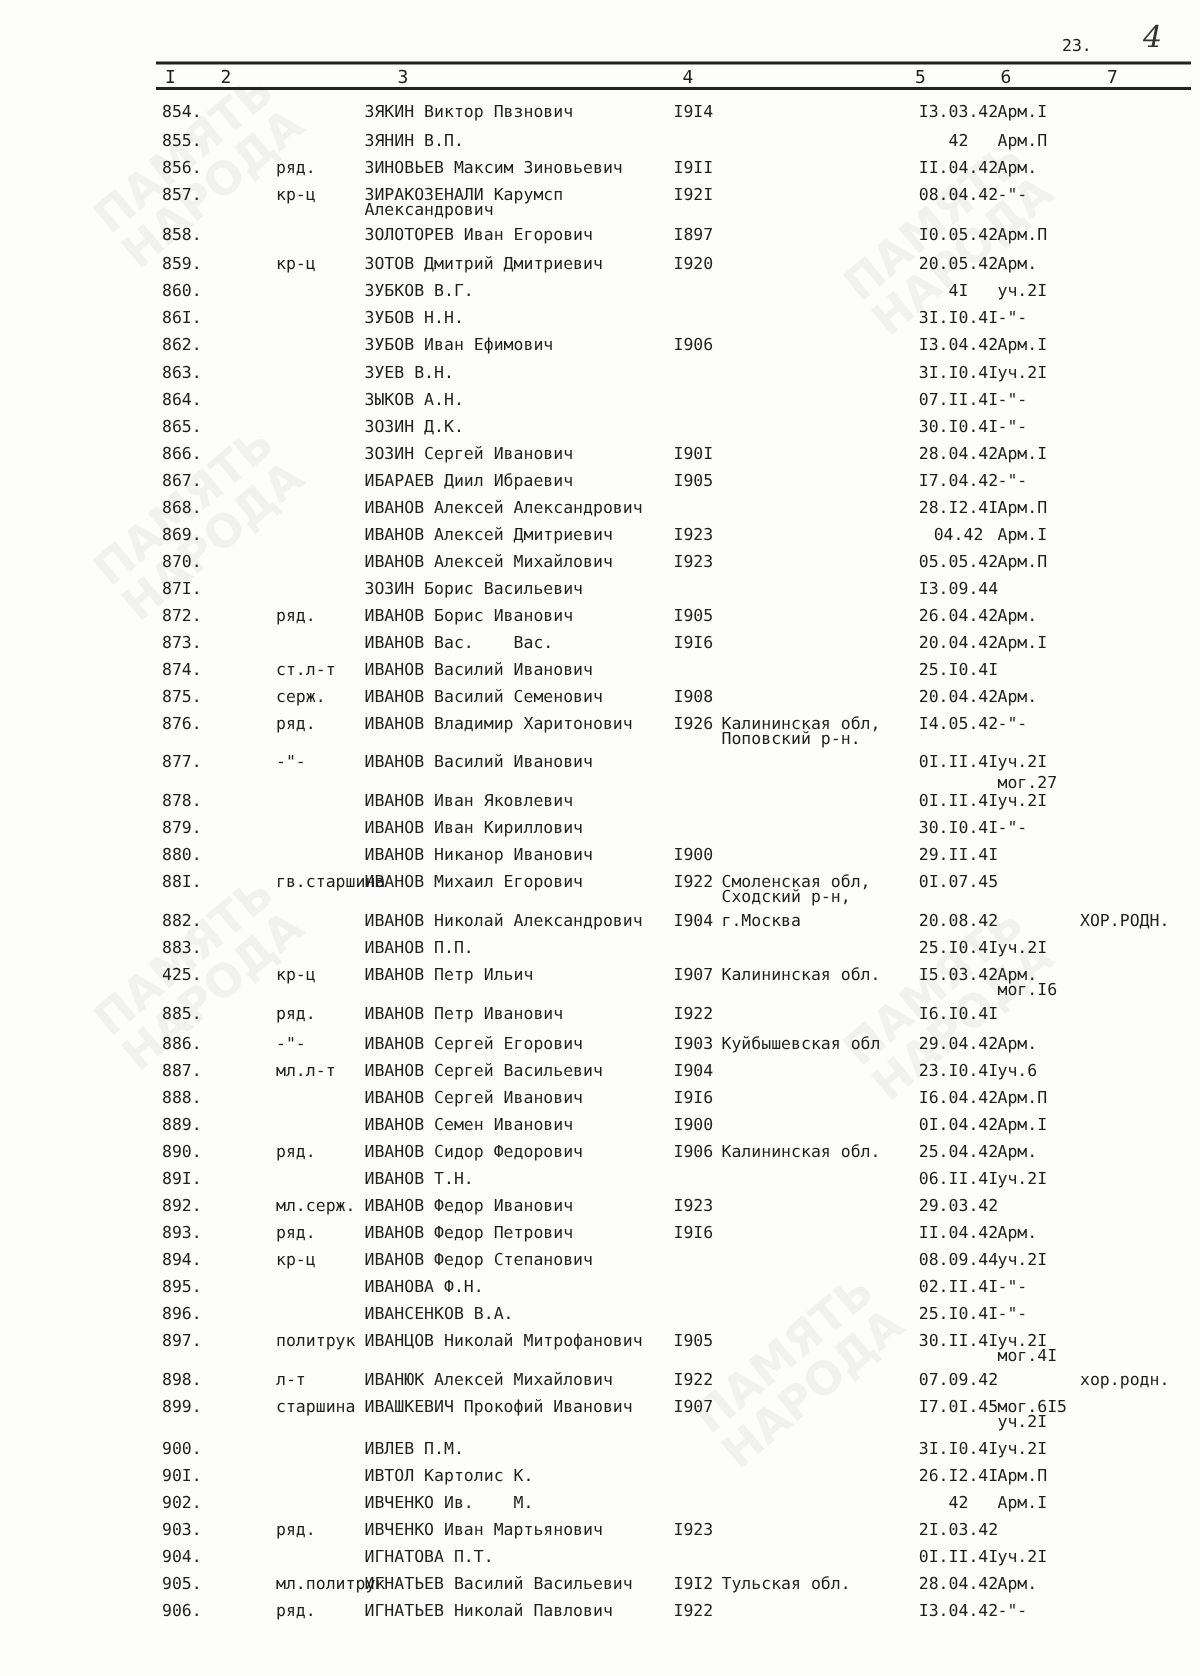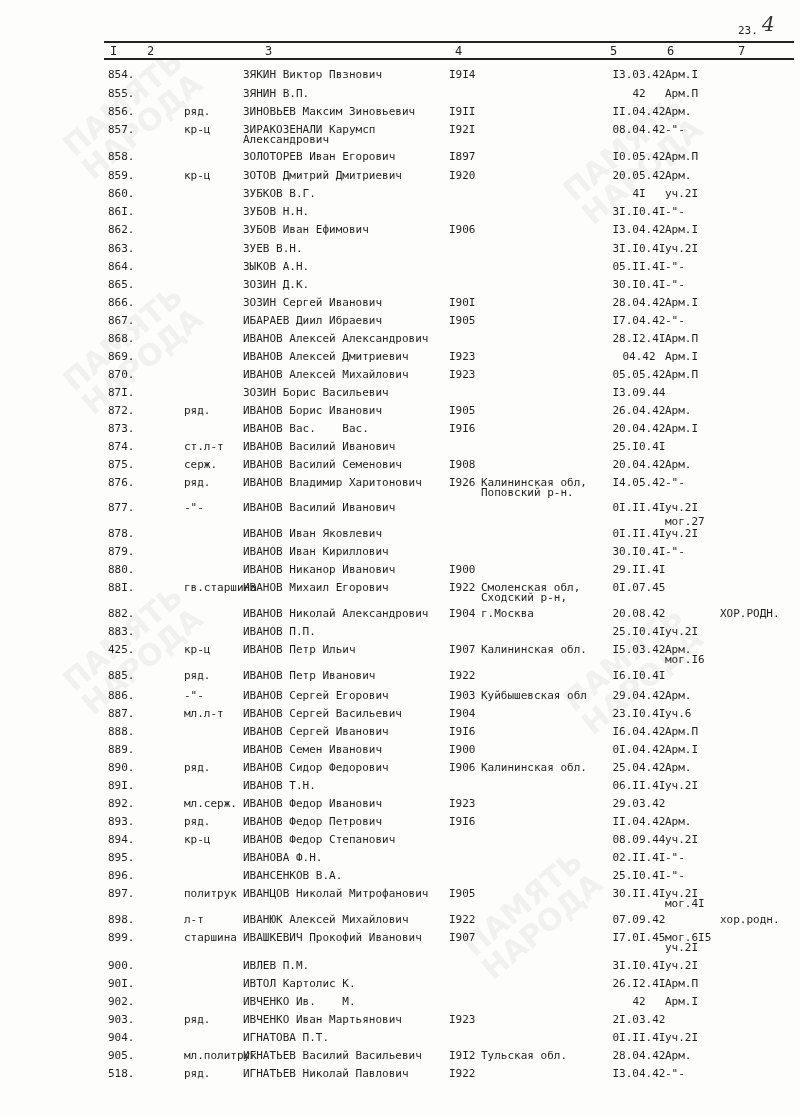--- a/index.html
+++ b/index.html
@@ -6,21 +6,21 @@
   body {
     width: 800px; height: 1117px; background: #fdfdfc; position: relative; overflow: hidden;
     font-family: "DejaVu Sans Mono", "Liberation Mono", monospace; color: #1f1f1f;
   }
   .page { position: absolute; left: 0; top: 0; width: 800px; height: 1117px; }
   .watermark {
     position: absolute; font-family: "DejaVu Sans", sans-serif; font-weight: bold;
     color: rgba(200,200,200,0.22); font-size: 30px; line-height: 30px; text-align: center;
     transform: rotate(-40deg); white-space: pre; pointer-events: none;
   }
-  .page-num { position: absolute; left: 738px; top: 24px; font-size: 11px; }
+  .page-num { position: absolute; left: 708px; top: 24px; font-size: 11px; }
   .page-mark { position: absolute; left: 762px; top: 12px; font-size: 20px; font-family: "DejaVu Serif", serif; font-style: italic; color: #333; }
   .rule { position: absolute; left: 104px; width: 690px; height: 2px; background: #222; }
   .hdr { position: absolute; top: 44px; font-size: 12px; }
   .row { position: absolute; left: 0; width: 800px; font-size: 11px; line-height: 11px; white-space: pre; }
   .row span { position: absolute; top: 0; }
   .c-num { left: 108px; text-align: right; }
   .c-rank { left: 145px; margin-left: 39px; }
   .c-name { left: 243px; }
   .c-year { left: 449px; }
   .c-place { left: 481px; }
@@ -62,21 +62,21 @@
       <div class="row" style="top: 69px;"><span class="c-num">854.</span><span class="c-rank"></span><span class="c-name">ЗЯКИН Виктор Пвзнович</span><span class="c-year">I9I4</span><span class="c-place"></span><span class="c-date">I3.03.42</span><span class="c-place6">Арм.I</span><span class="c-note"></span></div>
       <div class="row" style="top: 88px;"><span class="c-num">855.</span><span class="c-rank"></span><span class="c-name">ЗЯНИН В.П.</span><span class="c-year"></span><span class="c-place"></span><span class="c-date">42</span><span class="c-place6">Арм.П</span><span class="c-note"></span></div>
       <div class="row" style="top: 106px;"><span class="c-num">856.</span><span class="c-rank">ряд.</span><span class="c-name">ЗИНОВЬЕВ Максим Зиновьевич</span><span class="c-year">I9II</span><span class="c-place"></span><span class="c-date">II.04.42</span><span class="c-place6">Арм.</span><span class="c-note"></span></div>
       <div class="row" style="top: 124px;"><span class="c-num">857.</span><span class="c-rank">кр-ц</span><span class="c-name">ЗИРАКОЗЕНАЛИ Карумсп</span><span class="c-year">I92I</span><span class="c-place"></span><span class="c-date">08.04.42</span><span class="c-place6">-"-</span><span class="c-note"></span><span class="c-name" style="top: 10px;">Александрович</span></div>
       <div class="row" style="top: 151px;"><span class="c-num">858.</span><span class="c-rank"></span><span class="c-name">ЗОЛОТОРЕВ Иван Егорович</span><span class="c-year">I897</span><span class="c-place"></span><span class="c-date">I0.05.42</span><span class="c-place6">Арм.П</span><span class="c-note"></span></div>
       <div class="row" style="top: 170px;"><span class="c-num">859.</span><span class="c-rank">кр-ц</span><span class="c-name">ЗОТОВ Дмитрий Дмитриевич</span><span class="c-year">I920</span><span class="c-place"></span><span class="c-date">20.05.42</span><span class="c-place6">Арм.</span><span class="c-note"></span></div>
       <div class="row" style="top: 188px;"><span class="c-num">860.</span><span class="c-rank"></span><span class="c-name">ЗУБКОВ В.Г.</span><span class="c-year"></span><span class="c-place"></span><span class="c-date">4I</span><span class="c-place6">уч.2I</span><span class="c-note"></span></div>
       <div class="row" style="top: 206px;"><span class="c-num">86I.</span><span class="c-rank"></span><span class="c-name">ЗУБОВ Н.Н.</span><span class="c-year"></span><span class="c-place"></span><span class="c-date">3I.I0.4I</span><span class="c-place6">-"-</span><span class="c-note"></span></div>
       <div class="row" style="top: 224px;"><span class="c-num">862.</span><span class="c-rank"></span><span class="c-name">ЗУБОВ Иван Ефимович</span><span class="c-year">I906</span><span class="c-place"></span><span class="c-date">I3.04.42</span><span class="c-place6">Арм.I</span><span class="c-note"></span></div>
       <div class="row" style="top: 243px;"><span class="c-num">863.</span><span class="c-rank"></span><span class="c-name">ЗУЕВ В.Н.</span><span class="c-year"></span><span class="c-place"></span><span class="c-date">3I.I0.4I</span><span class="c-place6">уч.2I</span><span class="c-note"></span></div>
-      <div class="row" style="top: 261px;"><span class="c-num">864.</span><span class="c-rank"></span><span class="c-name">ЗЫКОВ А.Н.</span><span class="c-year"></span><span class="c-place"></span><span class="c-date">05.II.4I</span><span class="c-place6">-"-</span><span class="c-note"></span></div>
+      <div class="row" style="top: 261px;"><span class="c-num">864.</span><span class="c-rank"></span><span class="c-name">ЗЫКОВ А.Н.</span><span class="c-year"></span><span class="c-place"></span><span class="c-date">07.II.4I</span><span class="c-place6">-"-</span><span class="c-note"></span></div>
       <div class="row" style="top: 279px;"><span class="c-num">865.</span><span class="c-rank"></span><span class="c-name">ЗОЗИН Д.К.</span><span class="c-year"></span><span class="c-place"></span><span class="c-date">30.I0.4I</span><span class="c-place6">-"-</span><span class="c-note"></span></div>
       <div class="row" style="top: 297px;"><span class="c-num">866.</span><span class="c-rank"></span><span class="c-name">ЗОЗИН Сергей Иванович</span><span class="c-year">I90I</span><span class="c-place"></span><span class="c-date">28.04.42</span><span class="c-place6">Арм.I</span><span class="c-note"></span></div>
       <div class="row" style="top: 315px;"><span class="c-num">867.</span><span class="c-rank"></span><span class="c-name">ИБАРАЕВ Диил Ибраевич</span><span class="c-year">I905</span><span class="c-place"></span><span class="c-date">I7.04.42</span><span class="c-place6">-"-</span><span class="c-note"></span></div>
       <div class="row" style="top: 333px;"><span class="c-num">868.</span><span class="c-rank"></span><span class="c-name">ИВАНОВ Алексей Александрович</span><span class="c-year"></span><span class="c-place"></span><span class="c-date">28.I2.4I</span><span class="c-place6">Арм.П</span><span class="c-note"></span></div>
       <div class="row" style="top: 351px;"><span class="c-num">869.</span><span class="c-rank"></span><span class="c-name">ИВАНОВ Алексей Дмитриевич</span><span class="c-year">I923</span><span class="c-place"></span><span class="c-date">04.42</span><span class="c-place6">Арм.I</span><span class="c-note"></span></div>
       <div class="row" style="top: 369px;"><span class="c-num">870.</span><span class="c-rank"></span><span class="c-name">ИВАНОВ Алексей Михайлович</span><span class="c-year">I923</span><span class="c-place"></span><span class="c-date">05.05.42</span><span class="c-place6">Арм.П</span><span class="c-note"></span></div>
       <div class="row" style="top: 387px;"><span class="c-num">87I.</span><span class="c-rank"></span><span class="c-name">ЗОЗИН Борис Васильевич</span><span class="c-year"></span><span class="c-place"></span><span class="c-date">I3.09.44</span><span class="c-place6"></span><span class="c-note"></span></div>
       <div class="row" style="top: 405px;"><span class="c-num">872.</span><span class="c-rank">ряд.</span><span class="c-name">ИВАНОВ Борис Иванович</span><span class="c-year">I905</span><span class="c-place"></span><span class="c-date">26.04.42</span><span class="c-place6">Арм.</span><span class="c-note"></span></div>
       <div class="row" style="top: 423px;"><span class="c-num">873.</span><span class="c-rank"></span><span class="c-name">ИВАНОВ Вас.    Вас.</span><span class="c-year">I9I6</span><span class="c-place"></span><span class="c-date">20.04.42</span><span class="c-place6">Арм.I</span><span class="c-note"></span></div>
       <div class="row" style="top: 441px;"><span class="c-num">874.</span><span class="c-rank">ст.л-т</span><span class="c-name">ИВАНОВ Василий Иванович</span><span class="c-year"></span><span class="c-place"></span><span class="c-date">25.I0.4I</span><span class="c-place6"></span><span class="c-note"></span></div>
@@ -104,15 +104,15 @@
       <div class="row" style="top: 870px;"><span class="c-num">896.</span><span class="c-rank"></span><span class="c-name">ИВАНСЕНКОВ В.А.</span><span class="c-year"></span><span class="c-place"></span><span class="c-date">25.I0.4I</span><span class="c-place6">-"-</span><span class="c-note"></span></div>
       <div class="row" style="top: 888px;"><span class="c-num">897.</span><span class="c-rank">политрук</span><span class="c-name">ИВАНЦОВ Николай Митрофанович</span><span class="c-year">I905</span><span class="c-place"></span><span class="c-date">30.II.4I</span><span class="c-place6">уч.2I</span><span class="c-note"></span><span class="c-place6" style="top: 10px;">мог.4I</span></div>
       <div class="row" style="top: 914px;"><span class="c-num">898.</span><span class="c-rank">л-т</span><span class="c-name">ИВАНЮК Алексей Михайлович</span><span class="c-year">I922</span><span class="c-place"></span><span class="c-date">07.09.42</span><span class="c-place6"></span><span class="c-note">хор.родн.</span></div>
       <div class="row" style="top: 932px;"><span class="c-num">899.</span><span class="c-rank">старшина</span><span class="c-name">ИВАШКЕВИЧ Прокофий Иванович</span><span class="c-year">I907</span><span class="c-place"></span><span class="c-date">I7.0I.45</span><span class="c-place6">мог.6I5</span><span class="c-note"></span><span class="c-place6" style="top: 10px;">уч.2I</span></div>
       <div class="row" style="top: 960px;"><span class="c-num">900.</span><span class="c-rank"></span><span class="c-name">ИВЛЕВ П.М.</span><span class="c-year"></span><span class="c-place"></span><span class="c-date">3I.I0.4I</span><span class="c-place6">уч.2I</span><span class="c-note"></span></div>
       <div class="row" style="top: 978px;"><span class="c-num">90I.</span><span class="c-rank"></span><span class="c-name">ИВТОЛ Картолис К.</span><span class="c-year"></span><span class="c-place"></span><span class="c-date">26.I2.4I</span><span class="c-place6">Арм.П</span><span class="c-note"></span></div>
       <div class="row" style="top: 996px;"><span class="c-num">902.</span><span class="c-rank"></span><span class="c-name">ИВЧЕНКО Ив.    М.</span><span class="c-year"></span><span class="c-place"></span><span class="c-date">42</span><span class="c-place6">Арм.I</span><span class="c-note"></span></div>
       <div class="row" style="top: 1014px;"><span class="c-num">903.</span><span class="c-rank">ряд.</span><span class="c-name">ИВЧЕНКО Иван Мартьянович</span><span class="c-year">I923</span><span class="c-place"></span><span class="c-date">2I.03.42</span><span class="c-place6"></span><span class="c-note"></span></div>
       <div class="row" style="top: 1032px;"><span class="c-num">904.</span><span class="c-rank"></span><span class="c-name">ИГНАТОВА П.Т.</span><span class="c-year"></span><span class="c-place"></span><span class="c-date">0I.II.4I</span><span class="c-place6">уч.2I</span><span class="c-note"></span></div>
       <div class="row" style="top: 1050px;"><span class="c-num">905.</span><span class="c-rank">мл.политрук</span><span class="c-name">ИГНАТЬЕВ Василий Васильевич</span><span class="c-year">I9I2</span><span class="c-place">Тульская обл.</span><span class="c-date">28.04.42</span><span class="c-place6">Арм.</span><span class="c-note"></span></div>
-      <div class="row" style="top: 1068px;"><span class="c-num">518.</span><span class="c-rank">ряд.</span><span class="c-name">ИГНАТЬЕВ Николай Павлович</span><span class="c-year">I922</span><span class="c-place"></span><span class="c-date">I3.04.42</span><span class="c-place6">-"-</span><span class="c-note"></span></div>
+      <div class="row" style="top: 1068px;"><span class="c-num">906.</span><span class="c-rank">ряд.</span><span class="c-name">ИГНАТЬЕВ Николай Павлович</span><span class="c-year">I922</span><span class="c-place"></span><span class="c-date">I3.04.42</span><span class="c-place6">-"-</span><span class="c-note"></span></div>
     </div>
 </div>
 
 </body></html>

